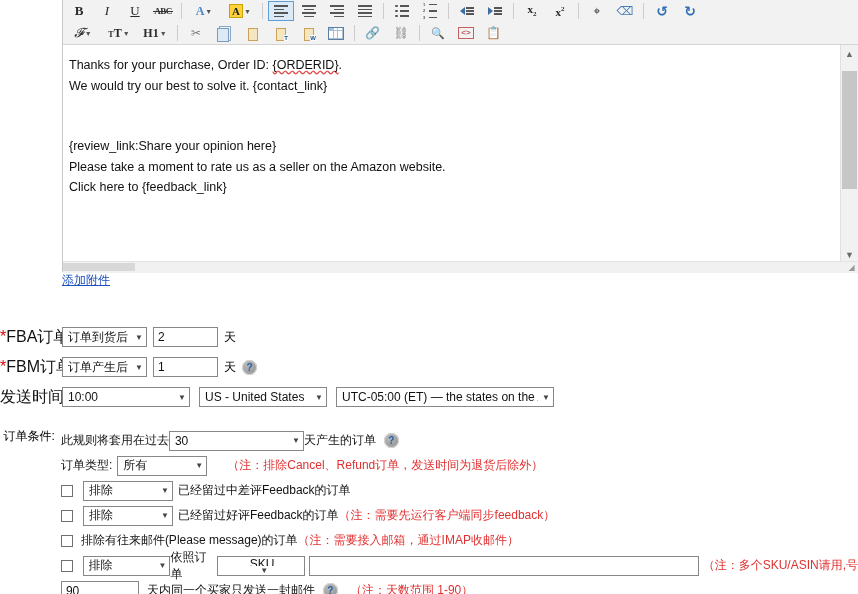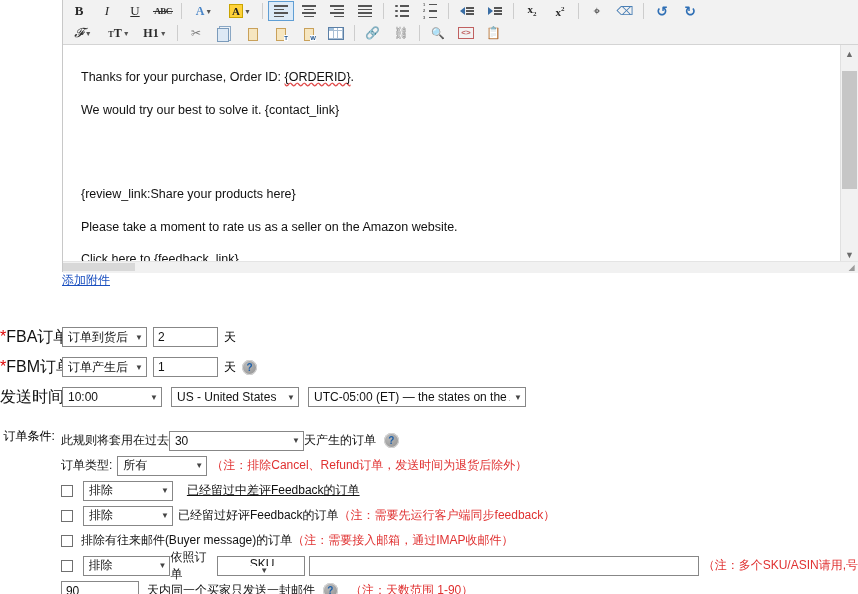--- a/index.html
+++ b/index.html
@@ -90,21 +90,21 @@
   .tT{font-family:"Liberation Serif",serif;font-size:12px;font-weight:bold;}
   .tT small{font-size:8px;}
 
   
   .edwrap{position:relative;height:228px;}
   .edbody{
     position:absolute;left:0;top:0;right:18px;bottom:10px;
     padding:10px 8px 0 6px;overflow:hidden;box-sizing:border-box;
     font-size:12.5px;line-height:20.5px;color:#111;
   }
-  .edbody p{margin:12px;}
+  .edbody p{margin:0;}
   .edbody .sp{height:20px;}
   .squig{text-decoration:underline wavy #e04a4a;text-decoration-skip-ink:none;}
 
   .vscroll{
     position:absolute;right:0;top:0;width:17px;bottom:10px;
     background:#f1f1f1;border-left:1px solid #e0e0e0;
   }
   .vsarr{height:17px;display:flex;align-items:center;justify-content:center;color:#6b6b6b;font-size:9px;}
   .vthumb{position:absolute;left:1px;right:1px;top:26px;height:118px;background:#c6c6c6;}
   .hscroll{
@@ -364,21 +364,21 @@
           </div>
       </div>
     </div>
 
     <div class="edwrap">
       <div class="edbody">
         <p>Thanks for your purchase, Order ID: <span class="squig">{ORDERID}</span>.</p>
         <p>We would try our best to solve it. {contact_link}</p>
         <div class="sp"></div>
         <div class="sp"></div>
-        <p>{review_link:Share your products here}</p>
+        <p>{review_link:Share your opinion here}</p>
         <p>Please take a moment to rate us as a seller on the Amazon website.</p>
         <p>Click here to {feedback_link}</p>
         <div class="sp"></div>
 
       </div>
 
       <div class="vscroll">
         <div class="vsarr">▲</div>
         <div class="vthumb"></div>
         <div class="vsarr" style="position:absolute;bottom:0;left:0;right:0;">▼</div>
@@ -417,21 +417,21 @@
         <span class="txt">订单产生后</span>
         <span class="cv">▼</span>
       </div>
       <div class="inp" style="width:65px;margin-left:6px;">1</div>
       <span class="unit">天</span>
       <span class="qm">?</span>
     </div>
 
     <div class="frow">
       <div class="lbl">发送时间:</div>
-      <div class="sel-box" style="width:100px;">
+      <div class="sel-box" style="width:128px;">
         <span class="txt">10:00</span>
         <span class="cv">▼</span>
       </div>
       <div class="sel-box" style="width:128px;margin-left:9px;">
         <span class="txt">US - United States</span>
         <span class="cv">▼</span>
       </div>
       <div class="sel-box" style="width:218px;margin-left:9px;">
         <span class="txt">UTC-05:00 (ET) — the states on the Atla</span>
         <span class="cv">▼</span>
@@ -451,45 +451,45 @@
           <span class="plain">天产生的订单</span>
           <span class="qm ml">?</span>
         </div>
 
         <div class="cline">
           <span class="plain">订单类型:</span>
           <div class="sel-box" style="width:90px;margin-left:5px;">
             <span class="txt">所有</span>
             <span class="cv">▼</span>
           </div>
-          <span class="note" style="margin-left:4px;">（注：排除Cancel、Refund订单，发送时间为退货后除外）</span>
+          <span class="note" style="margin-left:20px;">（注：排除Cancel、Refund订单，发送时间为退货后除外）</span>
         </div>
 
         <div class="cline">
           <span class="cbx"></span>
           <div class="sel-box" style="width:90px;margin-left:10px;">
             <span class="txt">排除</span>
             <span class="cv">▼</span>
           </div>
-          <span class="plain" style="margin-left:14px;text-decoration:underline;">已经留过中差评Feedback的订单</span>
+          <span class="plain" style="margin-left:5px;">已经留过中差评Feedback的订单</span>
         </div>
 
         <div class="cline">
           <span class="cbx"></span>
           <div class="sel-box" style="width:90px;margin-left:10px;">
             <span class="txt">排除</span>
             <span class="cv">▼</span>
           </div>
           <span class="plain" style="margin-left:5px;">已经留过好评Feedback的订单</span>
           <span class="note">（注：需要先运行客户端同步feedback）</span>
         </div>
 
         <div class="cline">
           <span class="cbx"></span>
-          <span class="plain" style="margin-left:8px;">排除有往来邮件(Buyer message)的订单</span>
+          <span class="plain" style="margin-left:8px;">排除有往来邮件(Please message)的订单</span>
           <span class="note">（注：需要接入邮箱，通过IMAP收邮件）</span>
         </div>
 
         <div class="cline">
           <span class="cbx"></span>
           <div class="sel-box" style="width:90px;margin-left:10px;">
             <span class="txt">排除</span>
             <span class="cv">▼</span>
           </div>
           <span class="plain">依照订单</span>

